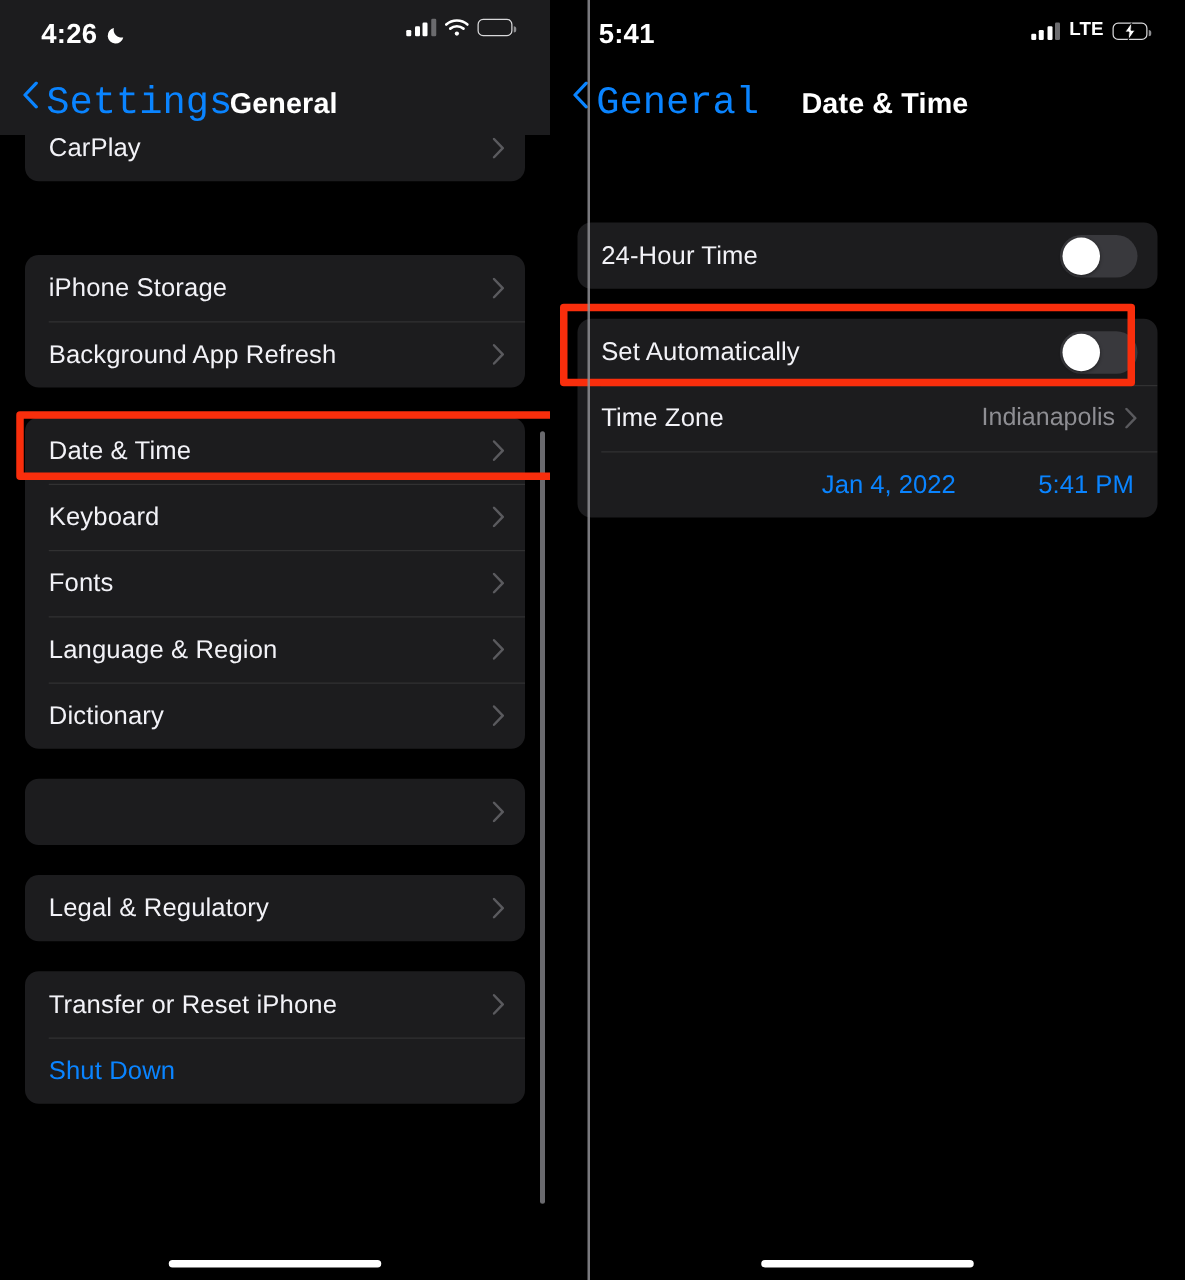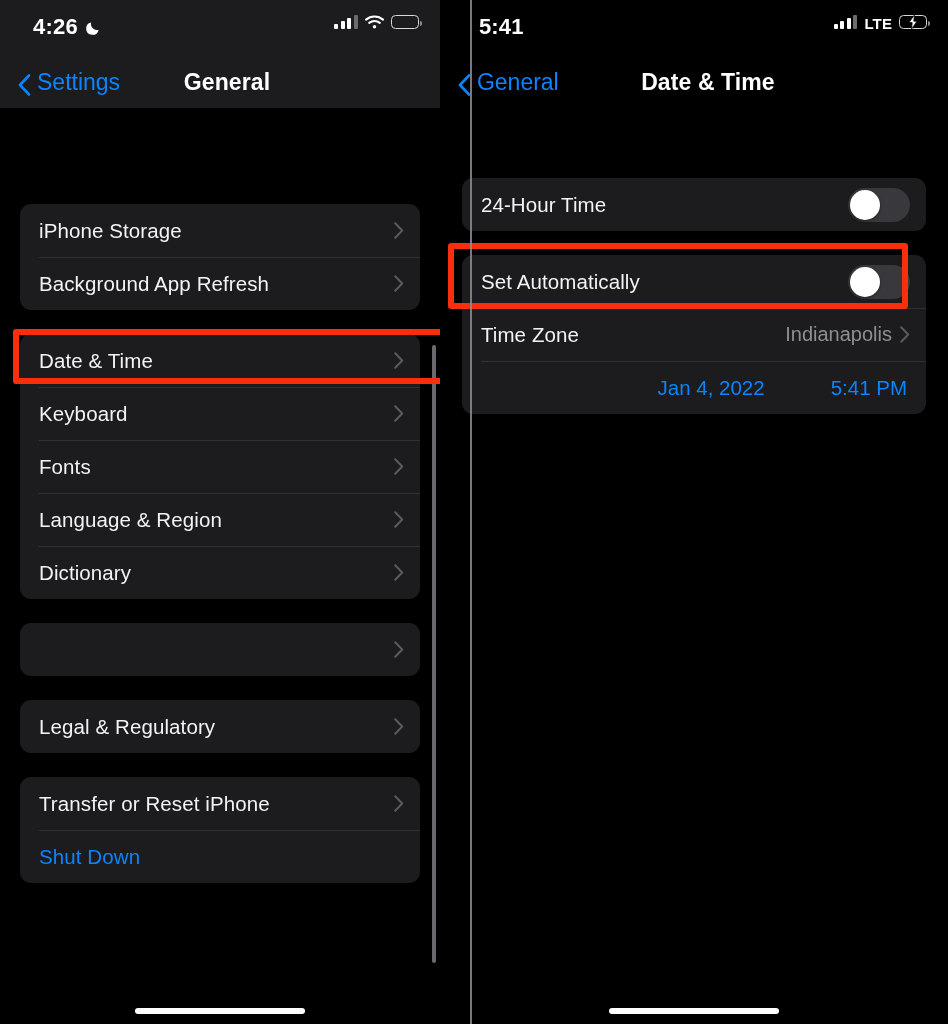--- a/index.html
+++ b/index.html
@@ -30,22 +30,22 @@
   .sb-time{
     position:absolute; font-size:22px; font-weight:bold; color:#fff;
     letter-spacing:.2px; display:flex; align-items:center; gap:7px;
   }
   .left .sb-time{ left:33px; top:14px; }
   .right .sb-time{ left:513px; top:14px; }
   .right .sb-time{ left:39px; }
   .moon{ display:inline-block; width:17px; height:17px; position:relative; }
   .moon svg{ display:block; }
   .sb-right{
-    position:absolute; right:21px; top:15px;
-    display:flex; align-items:flex-start; gap:7px;
+    position:absolute; right:30px; top:15px;
+    display:flex; align-items:flex-end; gap:7px;
   }
   .bars{ display:flex; align-items:flex-end; gap:2.5px; height:14px; }
   .bars i{ display:block; width:4px; background:#fff; border-radius:1px; }
   .bars i:nth-child(1){ height:5px; }
   .bars i:nth-child(2){ height:8px; }
   .bars i:nth-child(3){ height:11px; }
   .bars i:nth-child(4){ height:14px; background:#6b6b6e; }
   .lte{ font-size:15px; font-weight:bold; color:#fff; letter-spacing:.1px; }
   .wifi{ width:19px; height:14px; }
   .batt{
@@ -60,22 +60,22 @@
   .bolt{ position:absolute; left:50%; top:50%; transform:translate(-50%,-50%); width:12px; height:14px; }
 
   
   .navbar{
     position:relative; height:52px; width:100%;
     display:flex; align-items:center; z-index:30;
   }
   .left .navbar{ background:#1c1c1e; }
   .right .navbar{ background:#000; }
   .back{
-    position:absolute; left:18px; display:flex; align-items:flex-end; gap:6px;
-    color:#0a84ff; font-size:23px; cursor:pointer;
+    position:absolute; left:18px; display:flex; align-items:flex-start; gap:6px;
+    color:#0a84ff; font-size:31px; cursor:pointer;font-family:Liberation Mono, monospace;
   }
   .back .chev{ width:13px; height:22px; }
   .navtitle{
     width:100%; text-align:center; color:#fff;
     font-size:23px; font-weight:bold; letter-spacing:.1px;
   }
   .left .navtitle{ padding-left:14px; }
   .right .navtitle{ padding-left:28px; }
 
   
@@ -140,20 +140,31 @@
 </style>
 </head>
 <body>
 
 <div class="screen">
 
   <div class="phone left">
 
     <div class="content">
 
+      <div class="clipped" style="top:92px;">
+        <div class="card">
+          <div class="row">
+            <span class="label">CarPlay</span>
+            <span class="spacer"></span>
+            <svg class="disc" viewBox="0 0 10 17">
+                <path d="M1.2 1.2 L8.2 8.5 L1.2 15.8" stroke="currentColor" stroke-width="2" fill="none" stroke-linecap="round" stroke-linejoin="round"></path>
+              </svg>
+          </div>
+        </div>
+      </div>
 
       <div class="list" style="top:180px;">
 
         <div class="card">
           <div class="row">
             <span class="label">iPhone Storage</span>
             <span class="spacer"></span>
             <svg class="disc" viewBox="0 0 10 17">
                 <path d="M1.2 1.2 L8.2 8.5 L1.2 15.8" stroke="currentColor" stroke-width="2" fill="none" stroke-linecap="round" stroke-linejoin="round"></path>
               </svg>

